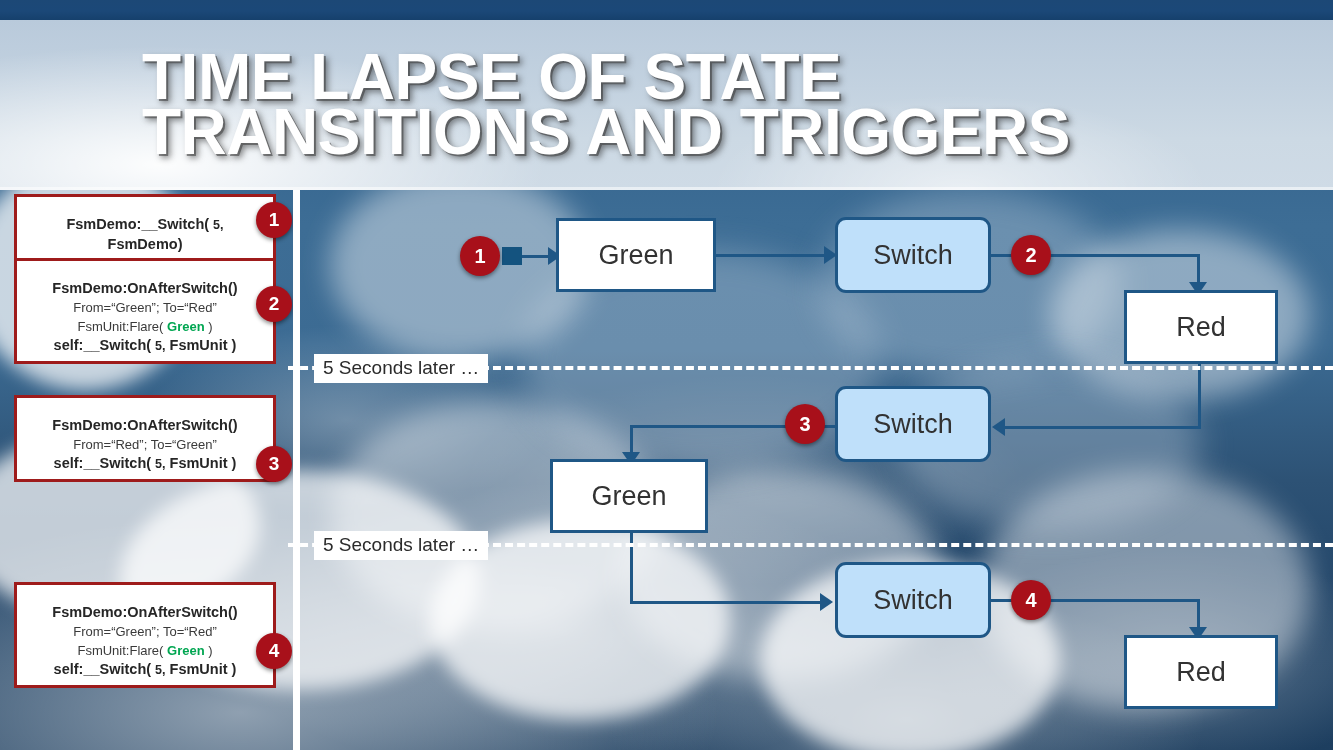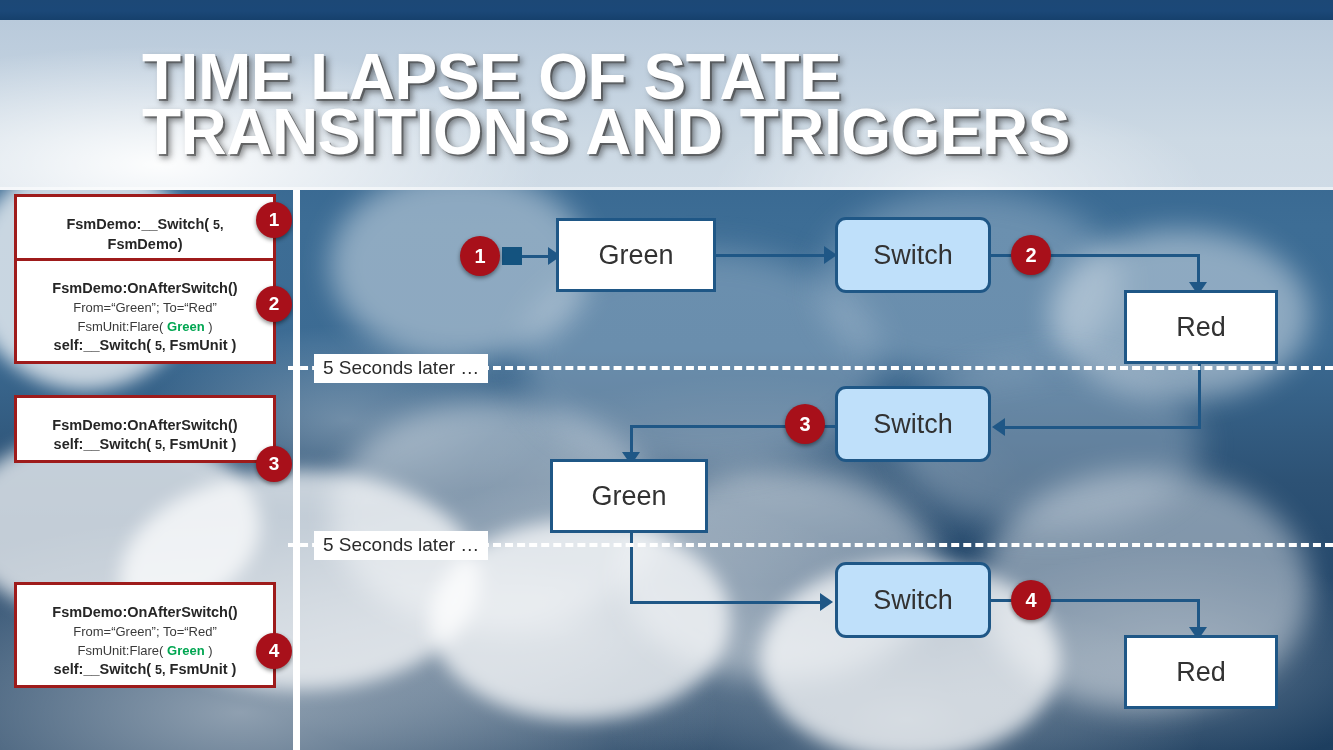--- a/index.html
+++ b/index.html
@@ -128,20 +128,21 @@
           <div class="seg">
             <div class="cline b"><span>FsmDemo:OnAfterSwitch()</span></div>
             <div class="cline"><span>From=“Green”; To=“Red”</span></div>
             <div class="cline"><span>FsmUnit:Flare( </span><span class="tok-green">Green</span><span> )</span></div>
             <div class="cline b"><span>self:__Switch( </span><span class="num">5,</span><span> FsmUnit )</span></div>
           </div>
         </div>
         <div class="codebox" style="top: 205px;">
           <div class="seg">
             <div class="cline b"><span>FsmDemo:OnAfterSwitch()</span></div>
+            <div class="cline"><span>From=“Red”; To=“Green”</span></div>
             <div class="cline b"><span>self:__Switch( </span><span class="num">5,</span><span> FsmUnit )</span></div>
           </div>
         </div>
         <div class="codebox" style="top: 392px;">
           <div class="seg">
             <div class="cline b"><span>FsmDemo:OnAfterSwitch()</span></div>
             <div class="cline"><span>From=“Green”; To=“Red”</span></div>
             <div class="cline"><span>FsmUnit:Flare( </span><span class="tok-green">Green</span><span> )</span></div>
             <div class="cline b"><span>self:__Switch( </span><span class="num">5,</span><span> FsmUnit )</span></div>
           </div>

